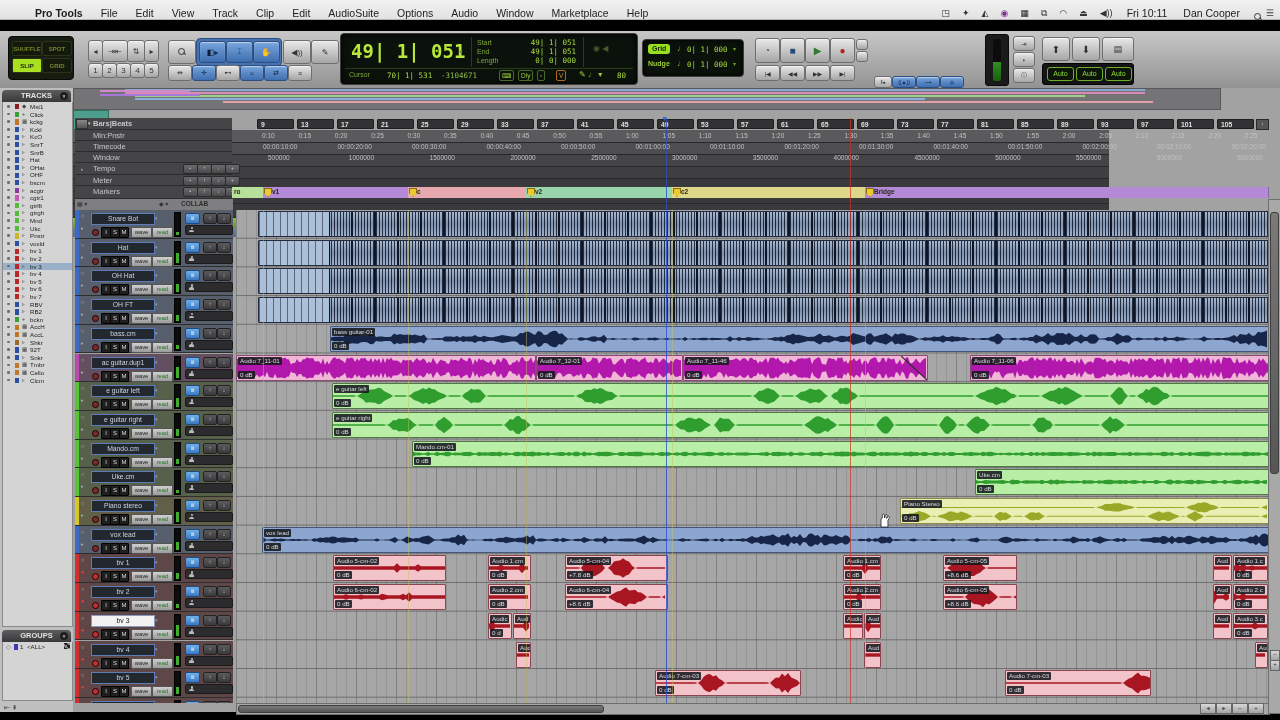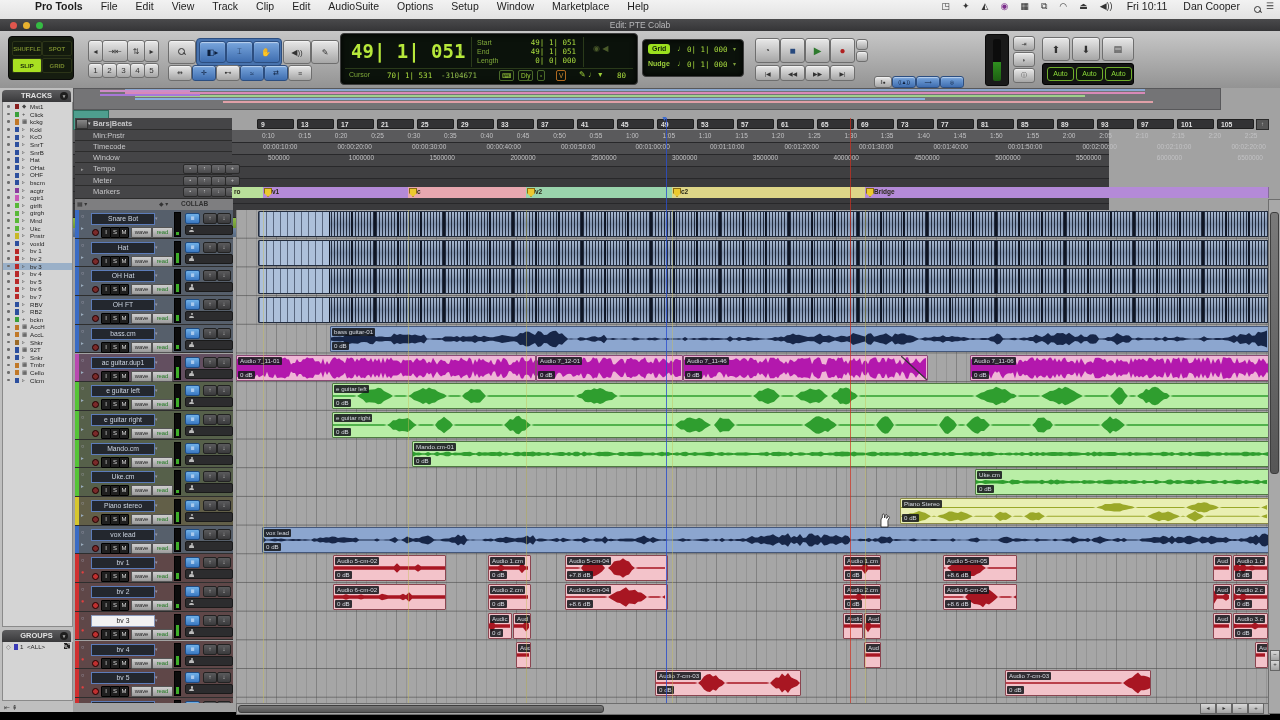--- a/index.html
+++ b/index.html
@@ -1,21 +1,21 @@
 <!DOCTYPE html>
 <html><head>
 <meta charset="utf-8">
 <style>
   html,body{margin:0;padding:0;background:#000;}
   #root{position:relative;width:1280px;height:720px;background:#000;overflow:hidden;
         font-family:"Liberation Sans",sans-serif;-webkit-font-smoothing:antialiased;}
   .abs{position:absolute;}
   
   #menubar{position:absolute;left:0;top:0;width:1280px;height:19px;background:linear-gradient(#f2f2f2,#e2e2e2);
-           border-bottom:1px solid #b5b5b5;display:flex;align-items:flex-start;font-size:10.5px;color:#1d1d1d;}
+           border-bottom:1px solid #b5b5b5;display:flex;align-items:flex-end;font-size:10.5px;color:#1d1d1d;}
   #menubar .apple{margin:0 14px 0 12px;font-size:11px;}
   #menubar .mitem{padding:0 9px;}
   #menubar .appname{font-weight:bold;padding:0 9px;}
   #menubar .right{margin-left:auto;display:flex;align-items:center;}
   #menubar .sicon{padding:0 6px;font-size:9px;color:#333;}
   #menubar .clock,#menubar .user{padding:0 8px;font-size:10.5px;}
   
   #titlebar{position:absolute;left:0;top:19px;width:1280px;height:12px;background:linear-gradient(#4a4a4c,#353537);
             border-bottom:1px solid #222;}
   .light{position:absolute;top:3px;width:7px;height:7px;border-radius:50%;}
@@ -116,21 +116,21 @@
     <span class="appname">Pro Tools</span>
     <span id="menu-items" style="display:flex">
         <span class="mitem">File</span>
         <span class="mitem">Edit</span>
         <span class="mitem">View</span>
         <span class="mitem">Track</span>
         <span class="mitem">Clip</span>
         <span class="mitem">Edit</span>
         <span class="mitem">AudioSuite</span>
         <span class="mitem">Options</span>
-        <span class="mitem">Setup</span>
+        <span class="mitem">Audio</span>
         <span class="mitem">Window</span>
         <span class="mitem">Marketplace</span>
         <span class="mitem">Help</span>
       </span>
     <span class="right">
       <span id="status-icons" style="display:flex">
           <span class="sicon" style="color: rgb(51, 51, 51);">◳</span>
           <span class="sicon" style="color: rgb(51, 51, 51);">✦</span>
           <span class="sicon" style="color: rgb(51, 51, 51);">◭</span>
           <span class="sicon" style="color: rgb(123, 45, 139);">◉</span>
@@ -140,26 +140,20 @@
           <span class="sicon" style="color: rgb(51, 51, 51);">⏏</span>
           <span class="sicon" style="color: rgb(51, 51, 51);">◀))</span>
         </span>
       <span class="clock">Fri 10:11</span>
       <span class="user">Dan Cooper</span>
       <span class="sicon"><span class="mag"></span></span>
       <span class="sicon">☰</span>
     </span>
   </div>
 
-  <div id="titlebar">
-    <span class="light" style="left:10px;background:#e0564d;"></span>
-    <span class="light" style="left:23px;background:#e8b12e;"></span>
-    <span class="light" style="left:36px;background:#35bb43;"></span>
-    <span id="titletext">Edit: PTE Colab</span>
-  </div>
 
   <div id="toolbar">
 
     <div class="abs" style="left:8px;top:5px;width:64px;height:42px;background:#161d10;border:1px solid #0a0a0a;border-radius:4px;">
       <div class="modebtn" style="left:3px;top:4px;">SHUFFLE</div>
       <div class="modebtn" style="left:33px;top:4px;">SPOT</div>
       <div class="modebtn on" style="left:3px;top:21px;">SLIP</div>
       <div class="modebtn" style="left:33px;top:21px;">GRID</div>
     </div>
 

